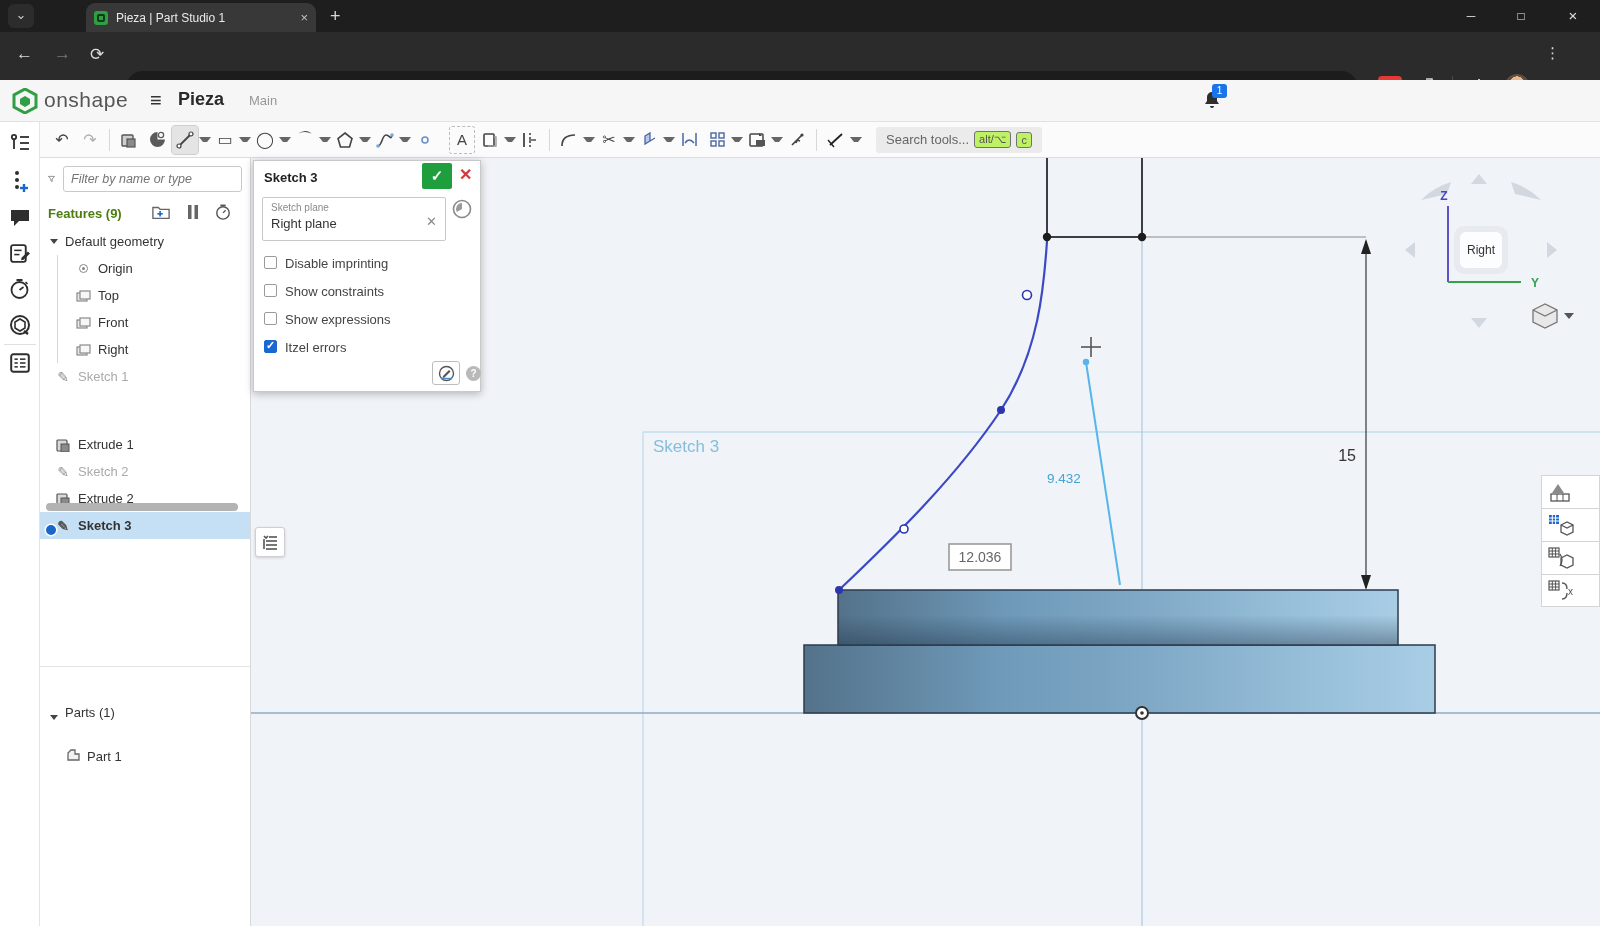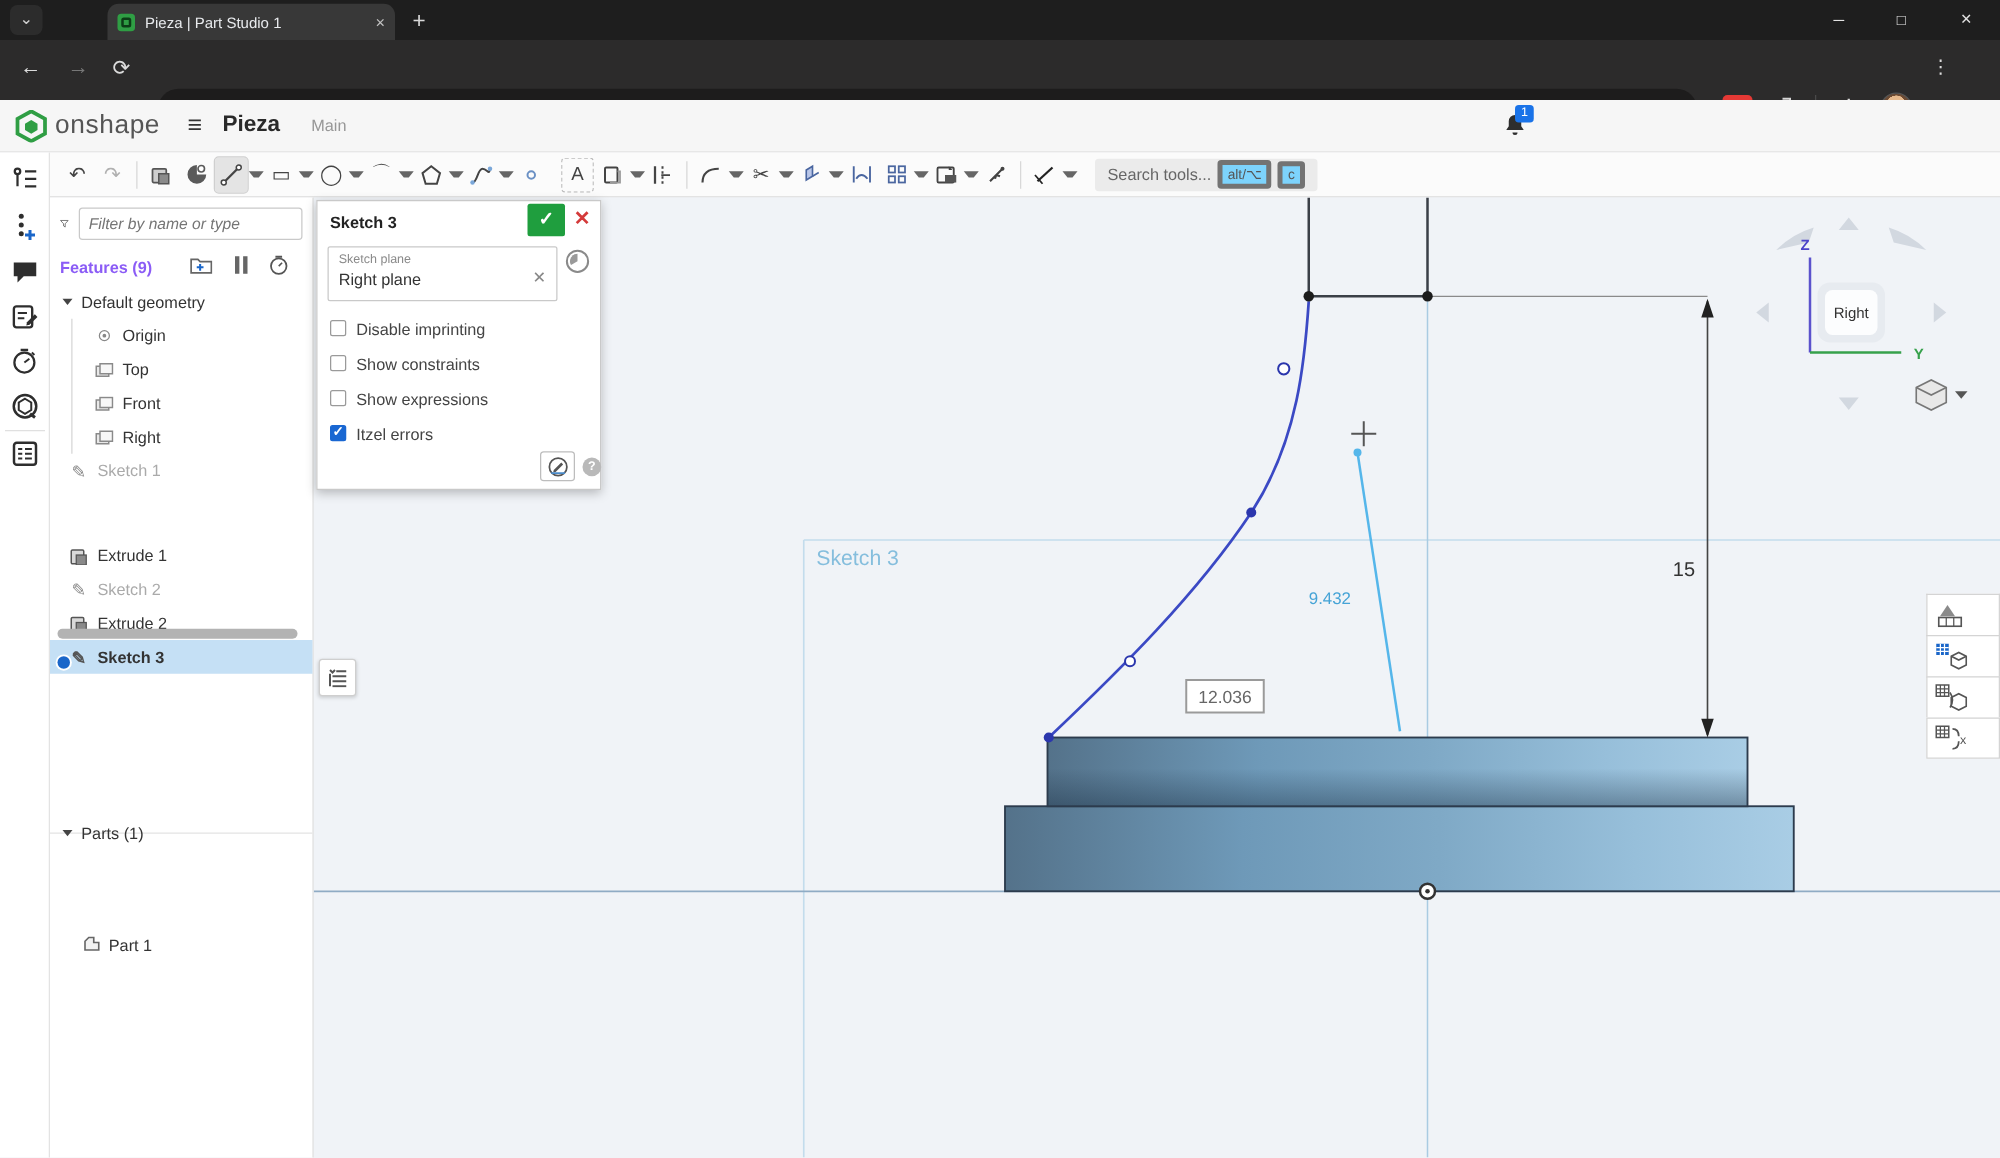--- a/index.html
+++ b/index.html
@@ -43,44 +43,44 @@
 
   
   #toolbar { position:absolute; left:40px; top:122px; width:1560px; height:36px; background:#fbfbfb; border-bottom:1px solid #dcdcdc; display:flex; align-items:center; padding-left:8px; }
   .tb { height:28px; min-width:26px; display:flex; align-items:center; justify-content:center; color:#444; font-size:16px; margin:0 1px; border-radius:3px; padding:0 2px; }
   .tb.sel { background:#e4e4e4; outline:1px solid #cfcfcf; }
   .tb.dim { color:#b0b0b0; }
   .tb svg { display:block; }
   .tcaret { width:12px; }
   .tdiv { width:1px; height:22px; background:#d8d8d8; margin:0 5px; }
   .searchpill { margin-left:14px; height:26px; background:#ebebeb; border-radius:3px; display:flex; align-items:center; padding:0 10px; color:#666; font-size:13px; }
-  .key { border:4px solid #737373; background:#7dd3fc; border-radius:3px; font-size:11px; color:#555; padding:1px 4px; margin-left:5px; }
+  .key { border:1px solid #737373; background:#bef264; border-radius:3px; font-size:11px; color:#555; padding:1px 4px; margin-left:5px; }
 
   
   #lstrip { position:absolute; left:0; top:122px; width:40px; height:804px; background:#fff; border-right:1px solid #e3e3e3; }
   .ls-ic { position:absolute; left:9px; width:22px; height:22px; color:#2e2e2e; font-size:17px; text-align:center; }
   .ls-div { position:absolute; left:4px; width:32px; height:1px; background:#e0e0e0; }
 
   
   #fpanel { position:absolute; left:40px; top:158px; width:211px; height:768px; background:#fff; border-right:1px solid #d9d9d9; font-size:13px; color:#333; }
   .filterrow { position:absolute; left:0; top:8px; width:100%; display:flex; align-items:center; padding:0 8px; }
   .funnel { width:16px; height:16px; margin-right:8px; }
   .filterinput { flex:1; height:26px; border:1px solid #c9c9c9; border-radius:3px; font-style:italic; color:#9a9a9a; font-size:12.5px; padding:0 7px; background:#fff; }
-  .fhdr { position:absolute; left:8px; top:48px; font-weight:bold; color:#8b5cf6; }
+  .fhdr { position:absolute; left:8px; top:48px; font-weight:bold; color:#4d7c0f; }
   .fhdr-ic { position:absolute; top:46px; width:18px; height:16px; }
   .tree { position:absolute; left:0; top:70px; width:100%; }
   .trow { height:27px; display:flex; align-items:center; padding-left:10px; }
   .trow .ic { width:18px; margin-right:6px; display:flex; justify-content:center; flex:none; }
   .trow.child { padding-left:34px; }
   .trow.muted { color:#aaaaaa; }
   .trow.selected { background:#c5e0f5; font-weight:bold; }
   .gline { position:absolute; left:17px; top:97px; width:1px; height:108px; background:#d6d6d6; }
   .rollback { position:absolute; left:6px; top:345px; width:192px; height:8px; background:#b3b3b3; border-radius:4px; }
   .psec-div { position:absolute; left:0; top:508px; width:100%; height:1px; background:#e4e4e4; }
-  .parts-hdr { position:absolute; left:10px; top:495px; height:26px; display:flex; align-items:center; font-weight:normal; }
+  .parts-hdr { position:absolute; left:10px; top:536px; height:26px; display:flex; align-items:flex-end; font-weight:normal; }
   .parts-row { position:absolute; left:26px; top:541px; height:26px; display:flex; align-items:center;margin-top:44px; }
   .tw { display:inline-block; width:0; height:0; border-left:4px solid transparent; border-right:4px solid transparent; border-top:5px solid #444; margin-right:7px; }
   .origin-dot { width:9px; height:9px; border:1.5px solid #888; border-radius:50%; position:relative; }
   .origin-dot::after{content:"";position:absolute;left:2px;top:2px;width:3px;height:3px;background:#888;border-radius:50%;}
   .pencil { color:#8a8a8a; font-size:14px; }
   .selected .pencil { color:#555; position:relative; }
   .editbadge { position:absolute; margin-left:-8px; margin-top:8px; width:10px; height:10px; background:#1a66c9; border-radius:50%; box-shadow:0 0 0 1.5px #fff; }
 
   
   #canvas { position:absolute; left:251px; top:158px; width:1349px; height:768px; background:#f0f3f7; }

